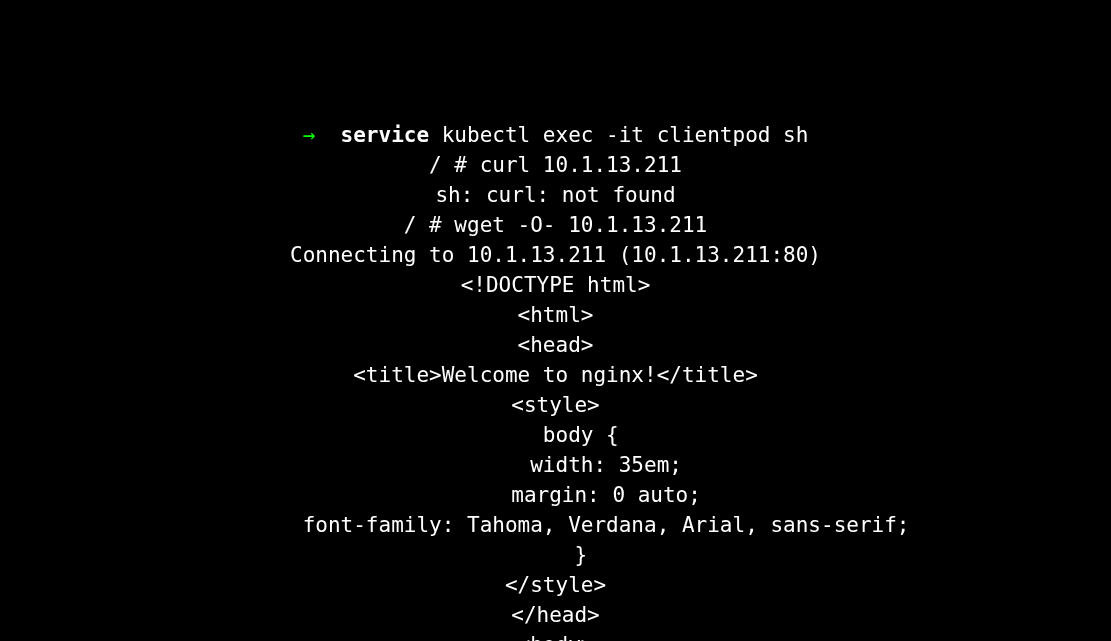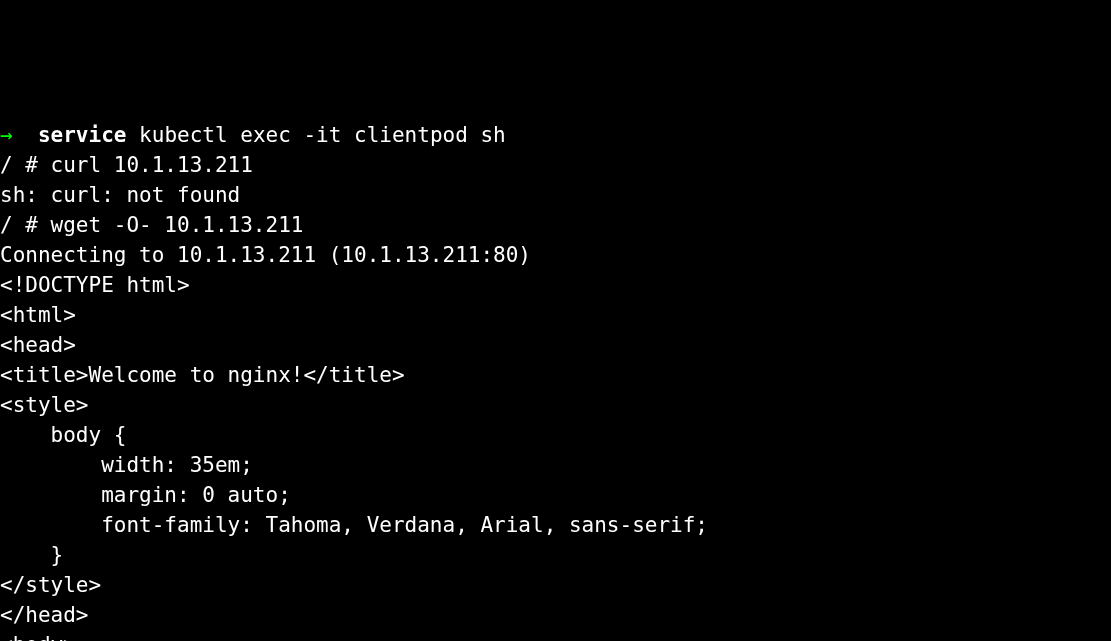--- a/index.html
+++ b/index.html
@@ -17,20 +17,21 @@
       width: 1111px;
       height: 641px;
       overflow: hidden;
       white-space: pre;
     }
     .terminal {
       padding: 0;
     }
     .line {
       display: block;
+      text-align: center;
     }
     .prompt-arrow {
       color: #00ff00;
     }
     .prompt-bold {
       color: #ffffff;
       font-weight: bold;
     }
     .regular {
       color: #ffffff;

